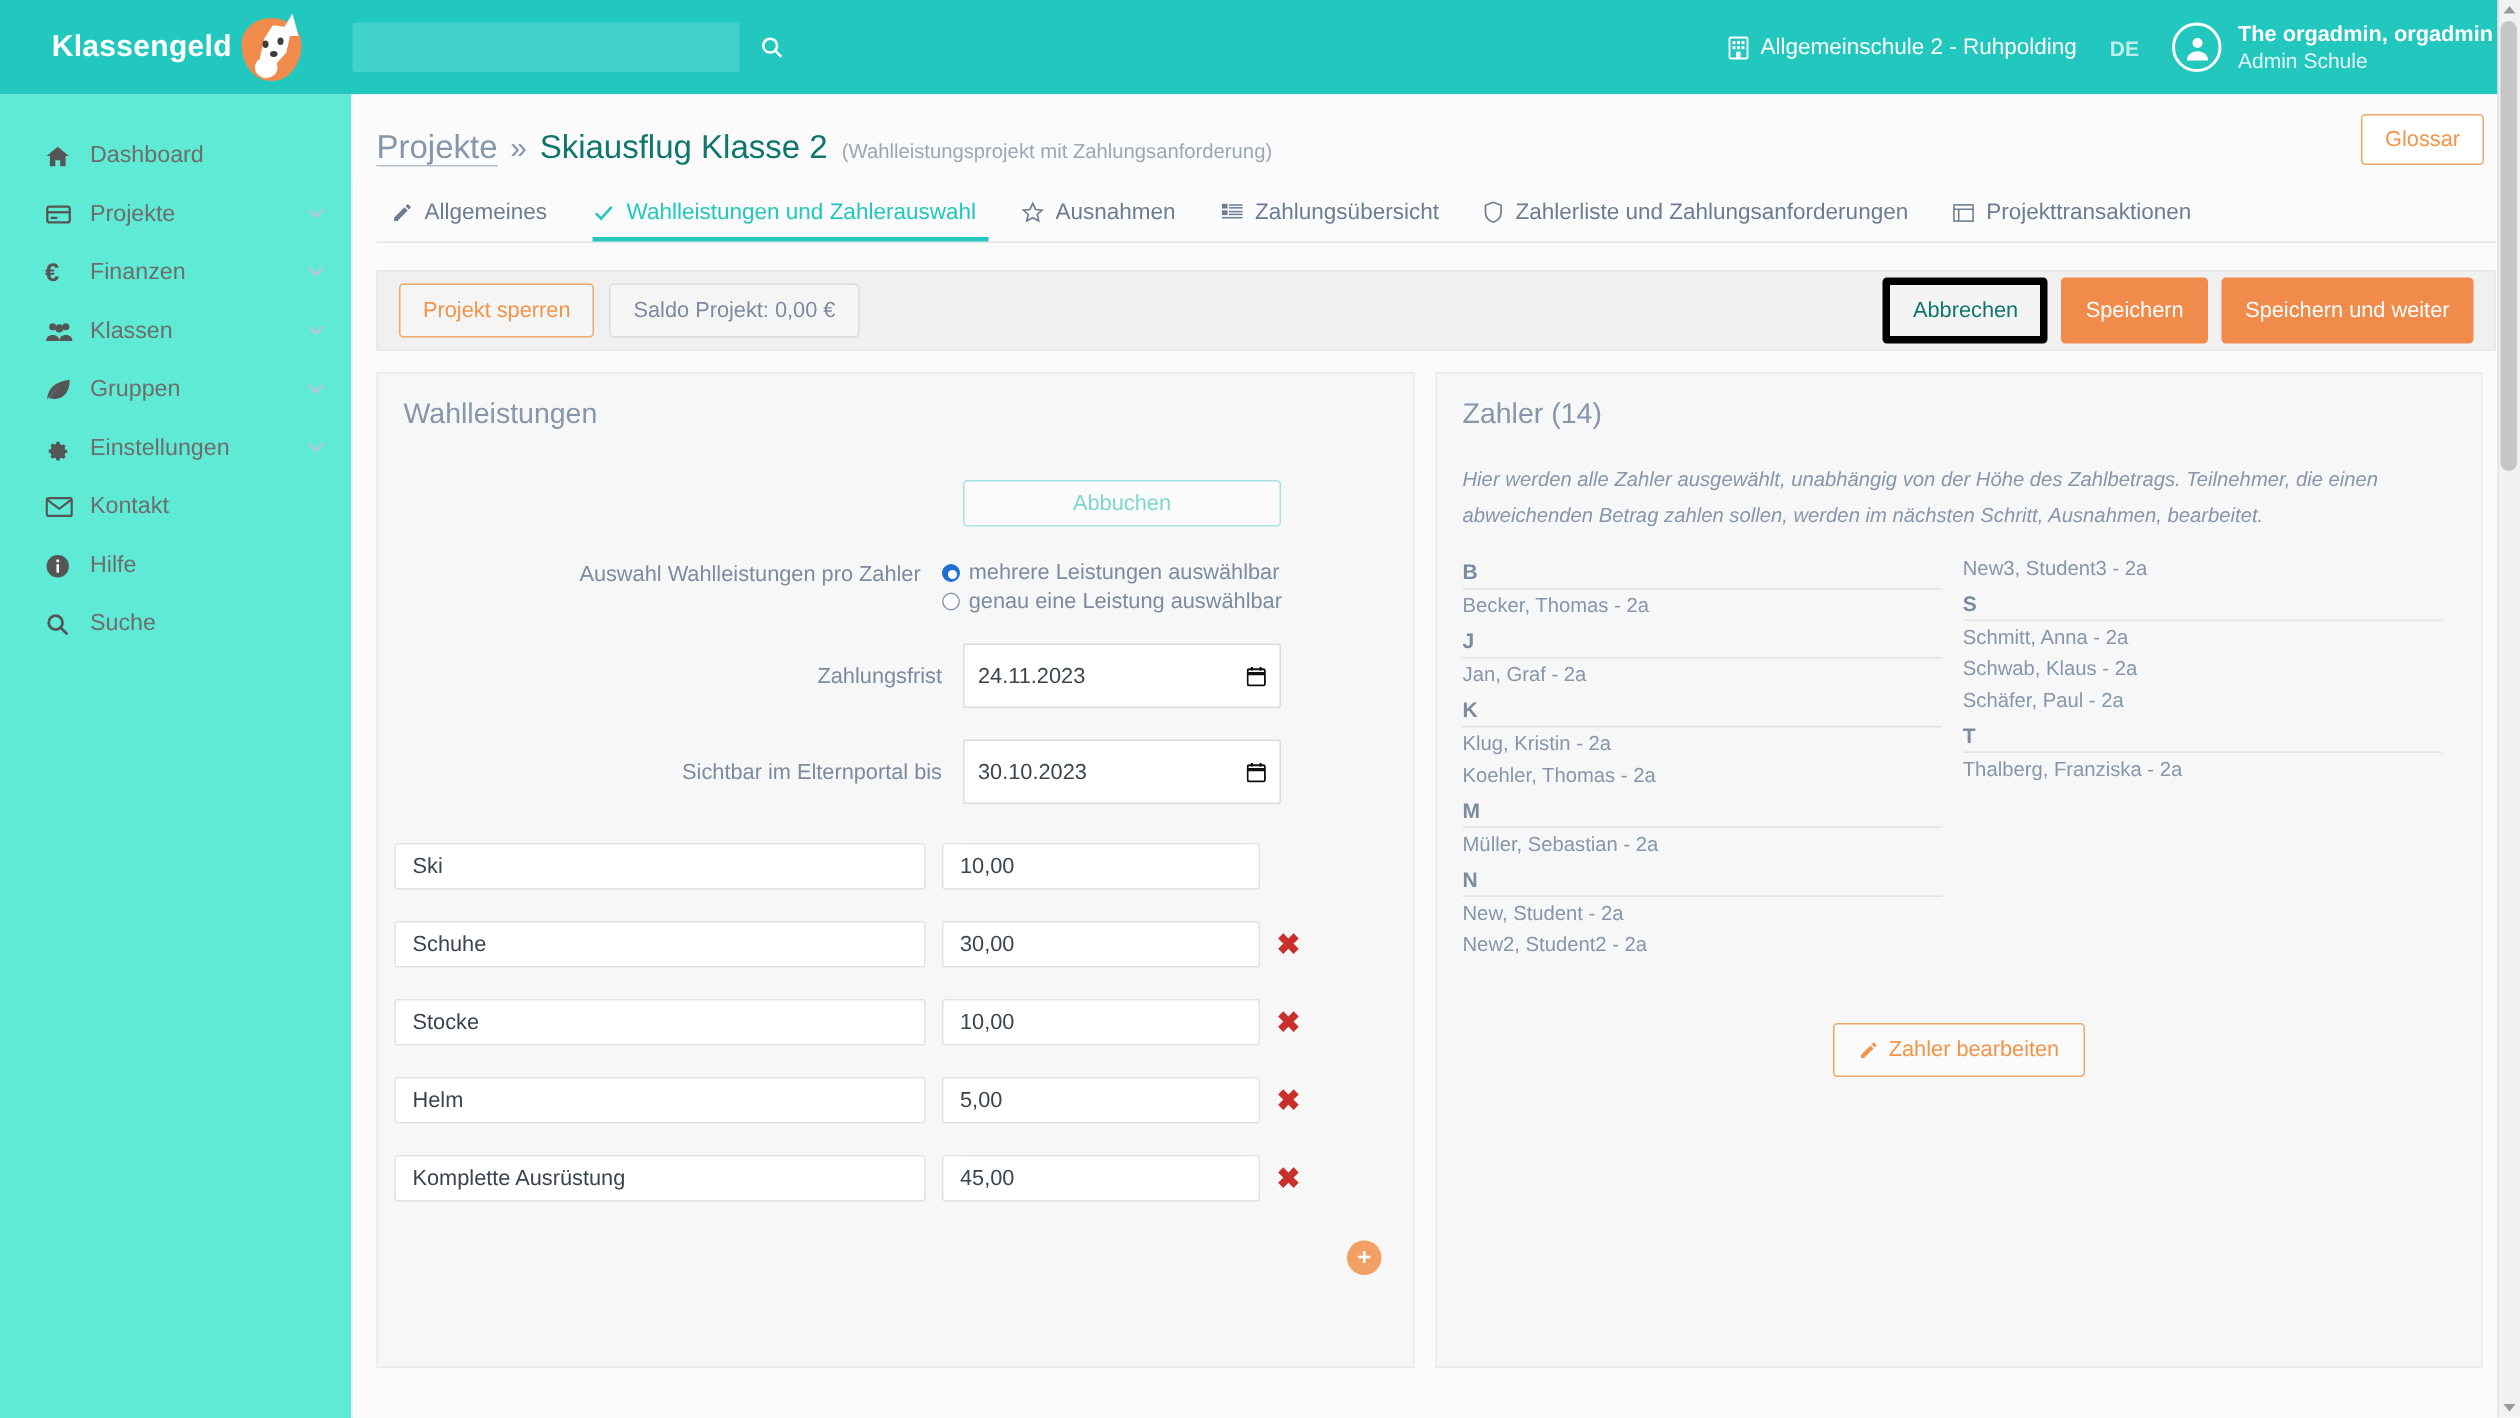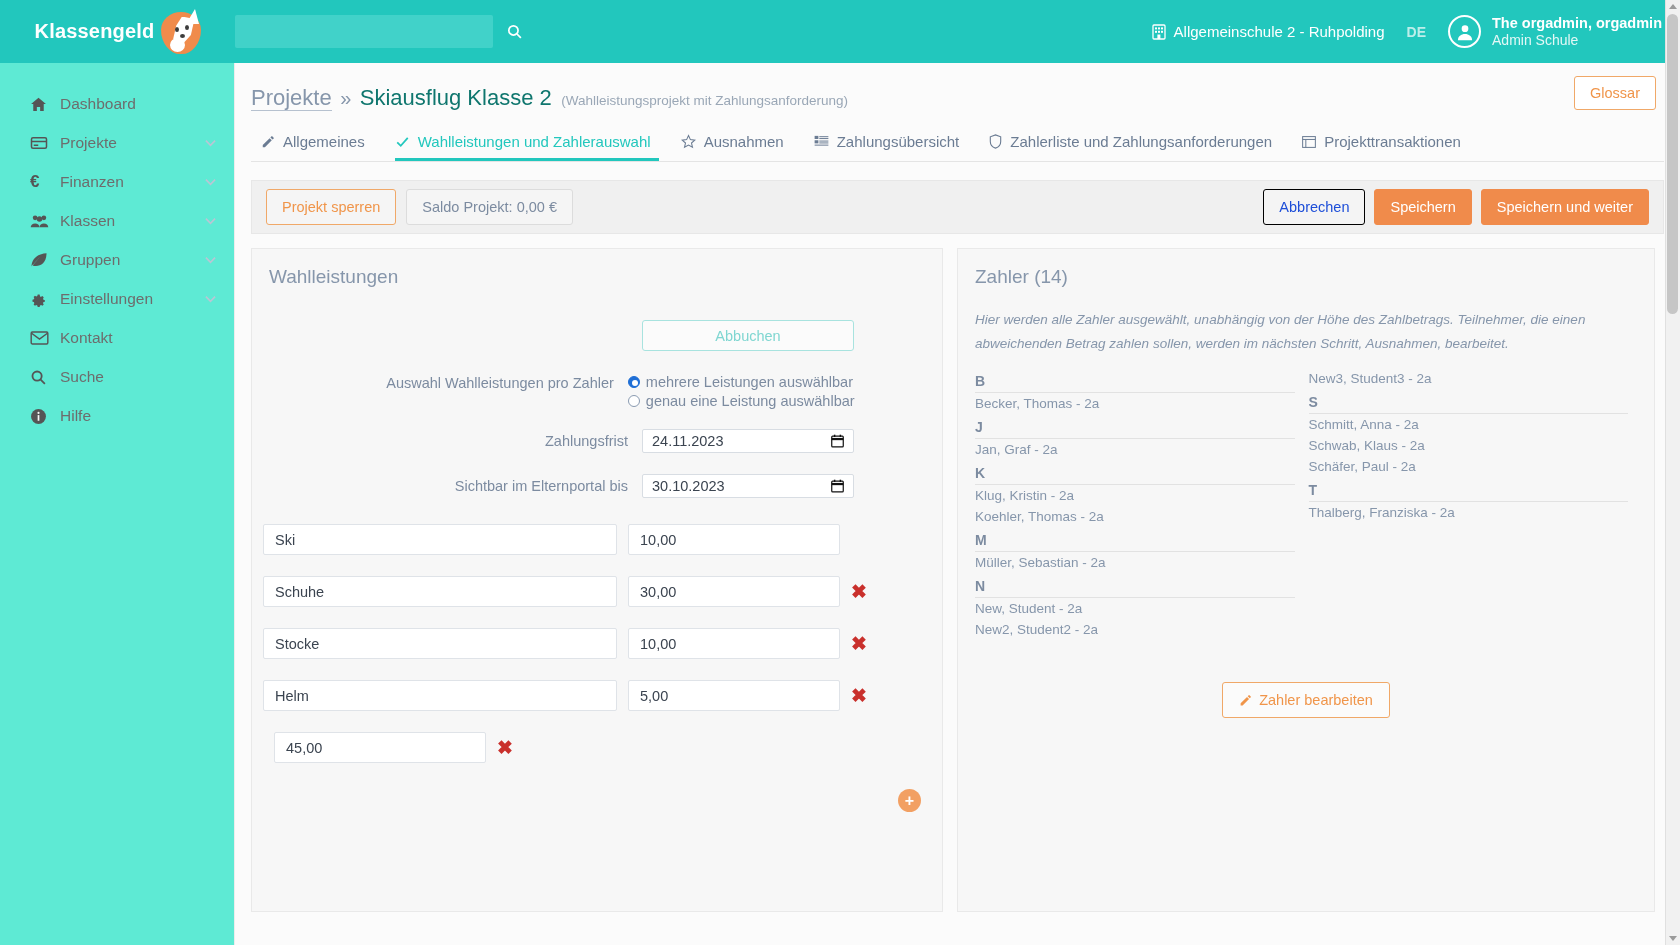--- a/index.html
+++ b/index.html
@@ -107,21 +107,21 @@
   .tabrule { height:1px; background:#e4e4e4; margin-left:16px; margin-right:16px; }
 
   
   .toolbar {
     margin:18px 16px 0 16px; background:#f0f0f0; border:1px solid #e7e7e7;
     height:54px; display:flex; align-items:center; padding:0 14px; gap:10px;
   }
   .btn { border-radius:3px; font-size:14.5px; cursor:pointer; padding:9px 15px; }
   .btn-outline-orange { border:1px solid #f0a868; color:#f0954a; background:#f5f5f5; }
   .btn-saldo { border:1px solid #dcdcdc; color:#7c8ba0; background:#f5f5f5; }
-  .btn-ghost { border:1px solid #000000; color:#1d4ed8; background:#f4f4f4; cursor:pointer;}
+  .btn-ghost { border:5px solid #000000; color:#0f766e; background:#f4f4f4; cursor:pointer;}
   .btn-orange { background:#f08b4b; border:1px solid #f08b4b; color:#fff; }
   .toolbar-right { margin-left:auto; display:flex; gap:9px; }
 
   
   .panels { display:flex; gap:14px; margin:14px 16px 0 16px; }
   .panel { background:#f7f7f7; border:1px solid #e9e9e9; }
   .panel-left { width:692px; height:664px; position:relative; }
   .panel-right { width:698px; height:664px; position:relative; }
   .panel-title { font-size:19px; color:#8696ab; padding:17px 0 0 17px; }
 
@@ -130,21 +130,21 @@
   .abbuchen {
     width:212px; height:31px; background:#fbfbfb; border:1px solid #a8e3df; color:#7fd6d1;
     font-size:14.5px; border-radius:3px; cursor:pointer;
   }
   .radios { display:flex; flex-direction:column; gap:3px; font-size:14.5px; color:#7c8ba0; width:260px;}
   .radio-line { display:flex; align-items:center; gap:6px; cursor:pointer;}
   .rd { width:12px;height:12px;border-radius:50%;border:1px solid #8a9bb1; background:#fff; position:relative; flex:0 0 12px;}
   .rd.on { border:1px solid #1f6fd6; background:#1f6fd6; }
   .rd.on:after{ content:""; position:absolute; left:3px; top:3px; width:6px;height:6px;border-radius:50%;background:#fff;}
   .dateinput {
-    width:212px; height:24px; border:1px solid #d8dde3; background:#fff; border-radius:2px;
+    width:212px; height:43px; border:1px solid #d8dde3; background:#fff; border-radius:2px;
     display:flex; align-items:center; padding:0 9px; font-size:14.5px; color:#3b4450;
   }
   .date-ico { margin-left:auto; color:#111; display:flex; }
 
   .itemrow { display:flex; align-items:center; margin-top:21px; padding-left:11px; }
   .item-name {
     width:354px; height:31px; border:1px solid #dfe3e8; background:#fff; border-radius:2px;
     display:flex; align-items:center; padding:12px 11px; font-size:14.5px; color:#3b4450;
   }
   .item-price {
@@ -326,37 +326,37 @@
       <svg width="19" height="16" viewBox="0 0 24 19" fill="none" stroke="#555" stroke-width="1.8">
           <rect x="1.5" y="2" width="21" height="15" rx="1.5"></rect>
           <polyline points="2,3.5 12,11 22,3.5"></polyline>
         </svg>
     </span>
     <span class="side-label">Kontakt</span>
   </div>
 
   <div class="side-item">
     <span class="side-ico">
-      <svg width="17" height="17" viewBox="0 0 24 24" fill="none" stroke="#555" stroke-width="2.6">
-          <circle cx="10" cy="10" r="6.5"></circle>
-          <line x1="15" y1="15" x2="21" y2="21"></line>
-        </svg>
-    </span>
-    <span class="side-label">Suche</span>
-  </div>
-
-  <div class="side-item">
-    <span class="side-ico">
       <svg width="17" height="17" viewBox="0 0 24 24" fill="#555">
           <circle cx="12" cy="12" r="10.5"></circle>
           <rect x="10.8" y="10" width="2.4" height="8" fill="#f7f7f7"></rect>
           <circle cx="12" cy="6.9" r="1.5" fill="#f7f7f7"></circle>
         </svg>
     </span>
     <span class="side-label">Hilfe</span>
+  </div>
+
+  <div class="side-item">
+    <span class="side-ico">
+      <svg width="17" height="17" viewBox="0 0 24 24" fill="none" stroke="#555" stroke-width="2.6">
+          <circle cx="10" cy="10" r="6.5"></circle>
+          <line x1="15" y1="15" x2="21" y2="21"></line>
+        </svg>
+    </span>
+    <span class="side-label">Suche</span>
   </div>
 </div>
 
 <div class="main">
 
   <div class="crumbrow">
     <a class="crumb-a" href="#">Projekte</a>
     <span class="crumb-sep">»</span>
     <span class="crumb-cur">Skiausflug Klasse 2</span>
     <span class="crumb-sub">(Wahlleistungsprojekt mit Zahlungsanforderung)</span>
@@ -501,20 +501,21 @@
         <div class="item-name">Stocke</div>
         <div class="item-price">10,00</div>
         <div class="del-x">✖</div>
       </div>
       <div class="itemrow">
         <div class="item-name">Helm</div>
         <div class="item-price">5,00</div>
         <div class="del-x">✖</div>
       </div>
       <div class="itemrow">
+        <div class="item-name">Komplette Ausrüstung</div>
         <div class="item-price">45,00</div>
         <div class="del-x">✖</div>
       </div>
 
       <div class="add-wrap">
         <div class="add-btn">+</div>
       </div>
     </div>
 
     <div class="panel panel-right">

